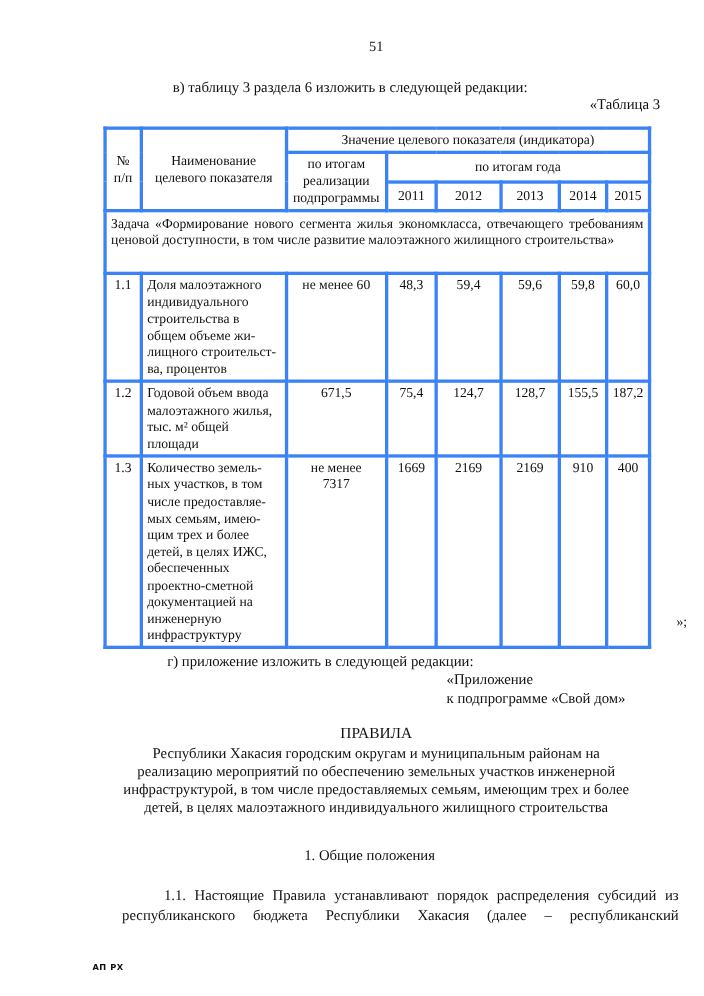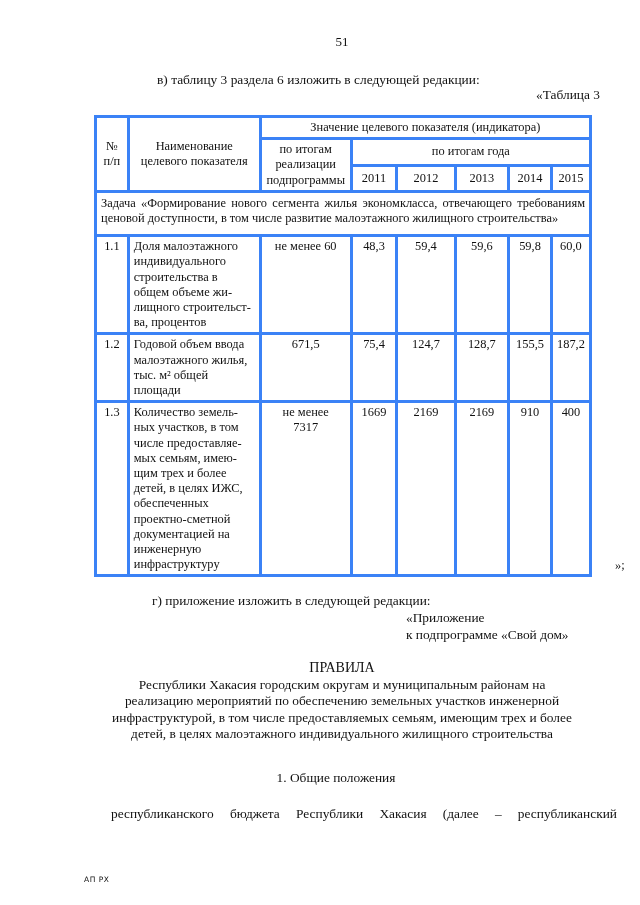--- a/index.html
+++ b/index.html
@@ -14,21 +14,21 @@
   table.ind td { border:3px solid #3b82f6; padding:2px 4px; vertical-align:top; }
   table.ind .c { text-align:center; }
   table.ind .hdr td { vertical-align:middle; text-align:center; }
   .close-quote { left:593px; top:558px; font-size:12.4px; }
   .p2 { left:130px; top:593px; }
   .appendix { left:384px; top:610px; line-height:16.5px; }
   .rules-block { left:0; width:640px; top:660px; text-align:center; line-height:16.6px; white-space:normal; }
   .section-h { left:0; width:628px; top:770px; text-align:center; }
   .para { left:89px; width:506px; top:805px; line-height:18px; white-space:normal; text-align:justify; text-align-last:justify; }
   .para .first { padding-left:38px; display:block; text-align:justify; text-align-last:justify; }
-  .footer { left:62px; top:875px; font-family:"DejaVu Sans", sans-serif; font-size:7.5px; font-weight:normal; letter-spacing:0.5px; }
+  .footer { left:62px; top:875px; font-family:"DejaVu Sans", sans-serif; font-size:7.5px; font-weight:bold; letter-spacing:0.5px; }
 </style>
 </head>
 <body>
 
 <div class="abs page-num">51</div>
 <div class="abs p1">в) таблицу 3 раздела 6 изложить в следующей редакции:</div>
 <div class="abs tbl-caption">«Таблица 3</div>
 
 <table class="ind">
   <colgroup>
@@ -58,21 +58,21 @@
     <td colspan="5">по итогам года</td>
   </tr>
   <tr class="hdr">
     <td>2011</td>
     <td>2012</td>
     <td>2013</td>
     <td>2014</td>
     <td>2015</td>
   </tr>
   <tr>
-    <td colspan="8" style="text-align:justify;padding:3px 4px 8px 4px;">Задача «Формирование нового сегмента жилья экономкласса, отвечающего требованиям ценовой доступности, в том числе развитие малоэтажного жилищного строительства»</td>
+    <td colspan="8" style="text-align:justify;padding:3px 4px 21px 4px;">Задача «Формирование нового сегмента жилья экономкласса, отвечающего требованиям ценовой доступности, в том числе развитие малоэтажного жилищного строительства»</td>
   </tr>
   </tbody>
     <tbody id="rows-body">
       <tr>
         <td class="c"><span>1.1</span></td>
         <td><span>Доля малоэтажного</span><br><span>индивидуального</span><br><span>строительства в</span><br><span>общем объеме жи-</span><br><span>лищного строительст-</span><br><span>ва, процентов</span></td>
         <td class="c"><span>не менее 60</span></td>
         <td class="c"><span>48,3</span></td>
         <td class="c"><span>59,4</span></td>
         <td class="c"><span>59,6</span></td>
@@ -114,16 +114,17 @@
   <div style="font-size:14px;">ПРАВИЛА</div>
   <div>Республики Хакасия городским округам и муниципальным районам на</div>
   <div>реализацию мероприятий по обеспечению земельных участков инженерной</div>
   <div>инфраструктурой, в том числе предоставляемых семьям, имеющим трех и более</div>
   <div>детей, в целях малоэтажного индивидуального жилищного строительства</div>
 </div>
 
 <div class="abs section-h">1. Общие положения</div>
 
 <div class="abs para">
+  <span class="first">1.1. Настоящие Правила устанавливают порядок распределения субсидий из</span>
   <span style="display:block">республиканского бюджета Республики Хакасия (далее – республиканский</span>
 </div>
 
 <div class="abs footer">АП РХ</div>
 
 </body></html>

